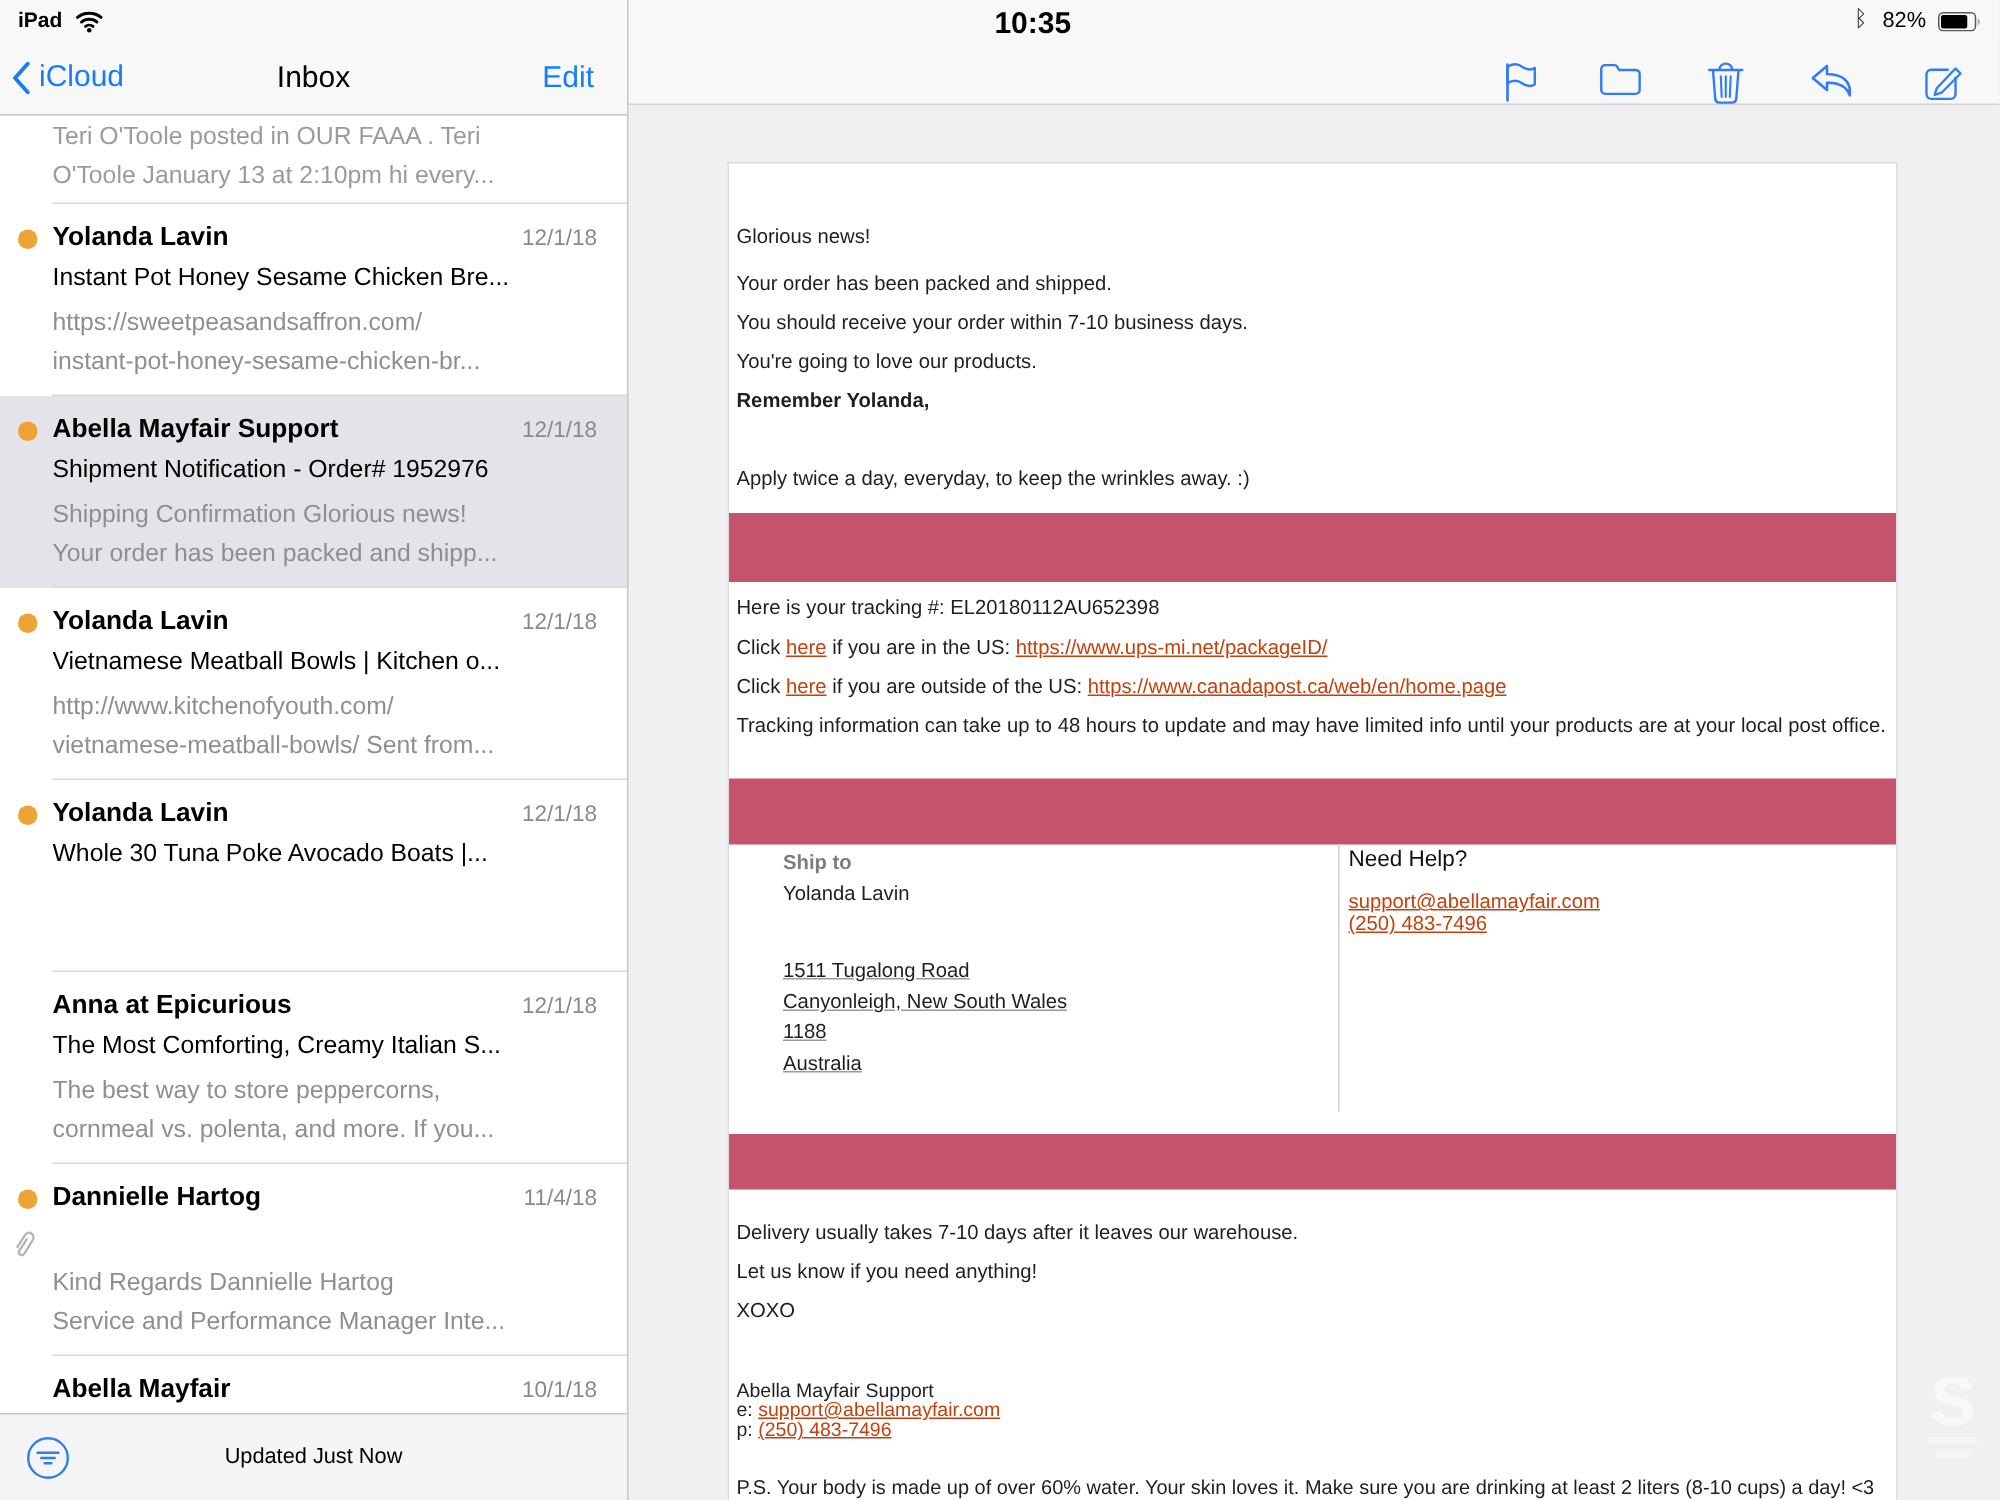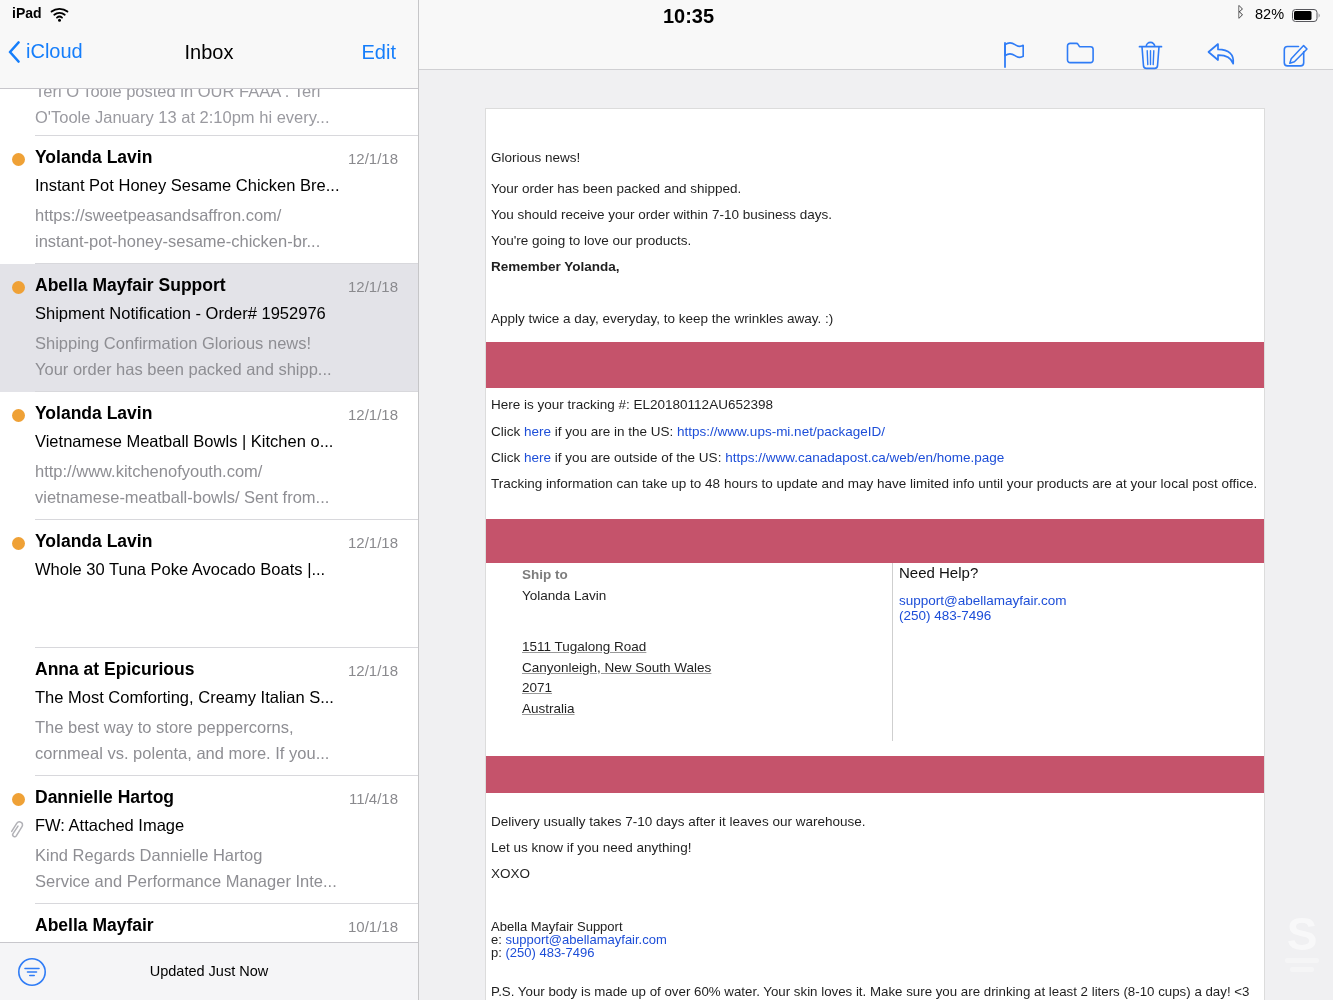--- a/index.html
+++ b/index.html
@@ -11,21 +11,21 @@
   .statusbar { position:absolute; left:0; top:0; width:1333px; height:28px; background:#f8f8f8; z-index:40; }
   .sb-device { position:absolute; left:12px; top:5px; font-size:14px; font-weight:600; color:#000; }
   .sb-wifi { position:absolute; left:50px; top:7px; }
   .sb-time { position:absolute; left:0; right:0; top:5px; text-align:center; font-size:20px; font-weight:700; color:#000;margin-left:44px; }
   .sb-bt { position:absolute; left:1236px; top:3px; font-size:15px; color:#1c1c1e; font-family:"DejaVu Sans",sans-serif; }
   .sb-pct { position:absolute; left:1255px; top:6px; font-size:14.5px; color:#000; }
   .sb-batt { position:absolute; left:1292px; top:8px; }
 
   
   .leftpane { position:absolute; left:0; top:0; width:418px; height:1000px; background:#fff; }
-  .nav { position:absolute; left:0; top:0; width:100%; height:89px; background:#f8f8f8; border-bottom:1px solid #c8c7cc; z-index:10; }
+  .nav { position:absolute; left:0; top:0; width:100%; height:77px; background:#f8f8f8; border-bottom:1px solid #c8c7cc; z-index:10; }
   .nav-back { position:absolute; left:8px; top:40px; display:flex; align-items:center; color:#157efb; cursor:default; }
   .nav-back-label { font-size:20px; margin-left:6px; }
   .nav-title { position:absolute; left:0; right:0; top:41px; text-align:center; font-size:20px; font-weight:400; color:#000; }
   .nav-edit { position:absolute; right:22px; top:41px; font-size:20px; color:#157efb; }
 
   .email-list { position:absolute; left:0; top:78px; width:100%; height:864px; overflow:hidden; background:#fff; }
   .partial-item { position:relative; height:58px; padding:0 14px 0 35px; font-size:16.5px; line-height:26px;
     color:#9a9aa0; white-space:pre-line; overflow:hidden; }
   .partial-item::after, .row::after { content:""; position:absolute; left:35px; right:0; bottom:0; height:1px; background:#d8d8dc; }
   .row { position:relative; height:128px; background:#fff; }
@@ -56,21 +56,21 @@
   .t-flag{left:580px;} .t-folder{left:646px;} .t-trash{left:718px;} .t-reply{left:786px;} .t-compose{left:861px;}
 
   .dtitle { position:absolute; top:58px; right:68px; z-index:5; font-size:27px; color:#4b4b4d; white-space:nowrap; }
 
   .card { position:absolute; left:66px; top:108px; width:780px; height:910px; background:#fff;
     border:1px solid #dcdcdc; border-bottom:none; z-index:1; overflow:hidden; }
   .eline { position:absolute; left:5px; font-size:13.5px; color:#1f1f1f; white-space:nowrap; }
   .bold { font-weight:700; }
   .pinkbar { position:absolute; left:0; width:100%; background:#c5536b; }
   .bar1 { top:233px; height:46px; } .bar2 { top:410px; height:44px; } .bar3 { top:647px; height:37px; }
-  a.elink, .elink { color:#1d4ed8; cursor:pointer; }
+  a.elink, .elink { color:#c2410c; text-decoration:underline; cursor:pointer; }
   .addr { text-decoration:underline; text-decoration-color:#9a9a9a;margin-top:31px; }
   .ship-head { color:#7d7d7d; font-weight:700; }
   .col-divider { position:absolute; left:406px; top:454px; width:1px; height:178px; background:#cfcfcf; }
   .needhelp-head { font-size:15px; color:#111; }
   .sig { font-size:13px; color:#222; }
 
   .watermark { position:absolute; right:14px; bottom:28px; z-index:3; color:rgba(255,255,255,0.55);
     font-size:46px; font-weight:700; text-align:center; line-height:40px; pointer-events:none; }
   .watermark .wl { display:block; margin:4px auto 0; width:34px; height:5px; background:rgba(255,255,255,0.35); border-radius:2px; }
 </style>
@@ -161,21 +161,20 @@
   </div>
         <div class="row has-attach">
     <span class="dot" style="background: rgb(239, 161, 54);"></span>
     <span class="clip">
       <svg width="18" height="21" viewBox="0 0 18 21">
         <path d="M5 10.5 L11.8 3.6 a3 3 0 0 1 4.3 4.3 L8.6 15.8 a1.95 1.95 0 0 1 -2.76 -2.76 L12.3 6.6" fill="none" stroke="#b2b2b7" stroke-width="1.5" stroke-linecap="round" stroke-linejoin="round"></path>
       </svg>
     </span>
     <div class="sender">Dannielle Hartog</div>
     <div class="rdate">11/4/18</div>
-    <div class="subject">FW: Attached Image</div>
     <div class="preview">Kind Regards Dannielle Hartog
 Service and Performance Manager Inte...</div>
   </div>
         <div class="row read">
 
     <div class="sender">Abella Mayfair</div>
     <div class="rdate">10/1/18</div>
     <div class="subject"></div>
     <div class="preview"></div>
   </div>
@@ -215,21 +214,21 @@
         <span>Click </span><span class="elink">here</span><span> if you are outside of the US: </span><span class="elink">https://www.canadapost.ca/web/en/home.page</span>
       </div>
       <div class="eline" style="top:367px">Tracking information can take up to 48 hours to update and may have limited info until your products are at your local post office.</div>
 
       <div class="pinkbar bar2" style="background: rgb(197, 83, 107);"></div>
 
       <div class="eline ship-head" style="top:458px; left:36px">Ship to</div>
       <div class="eline" style="top:479px; left:36px">Yolanda Lavin</div>
       <div class="eline addr" style="top:499px; left:36px">1511 Tugalong Road</div>
       <div class="eline addr" style="top:520px; left:36px">Canyonleigh, New South Wales</div>
-      <div class="eline addr" style="top:540px; left:36px">2071</div>
+      <div class="eline addr" style="top:540px; left:36px">1188</div>
       <div class="eline addr" style="top:561px; left:36px">Australia</div>
 
       <div class="col-divider"></div>
 
       <div class="eline needhelp-head" style="top:455px; left:413px">Need Help?</div>
       <div class="eline elink" style="top:484px; left:413px">support@abellamayfair.com</div>
       <div class="eline elink" style="top:499px; left:413px">(250) 483-7496</div>
 
       <div class="pinkbar bar3" style="background: rgb(197, 83, 107);"></div>
 

